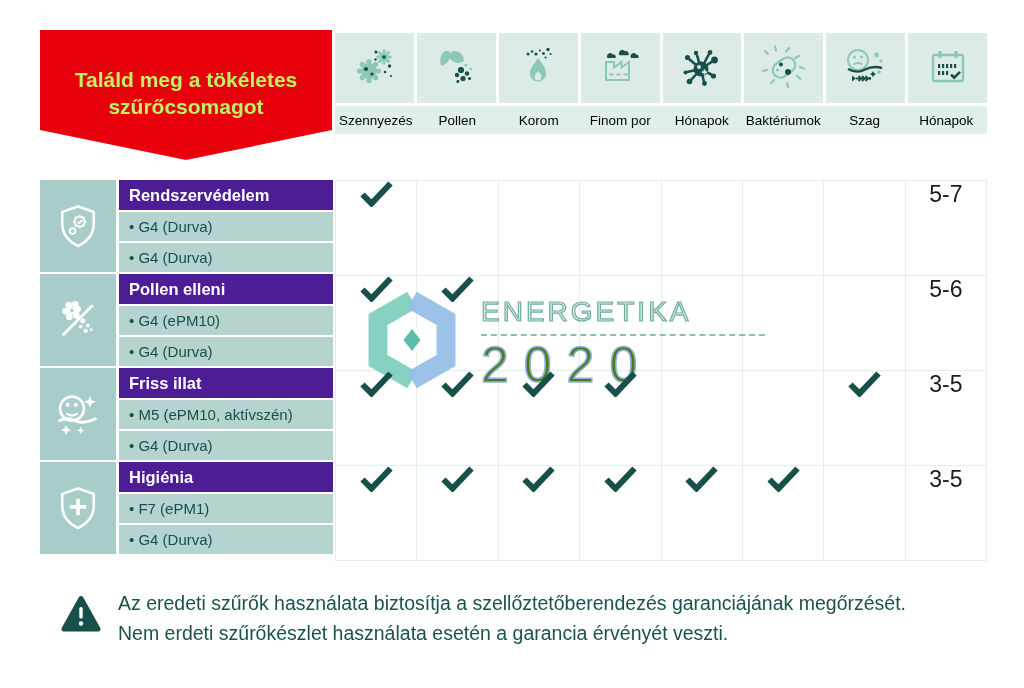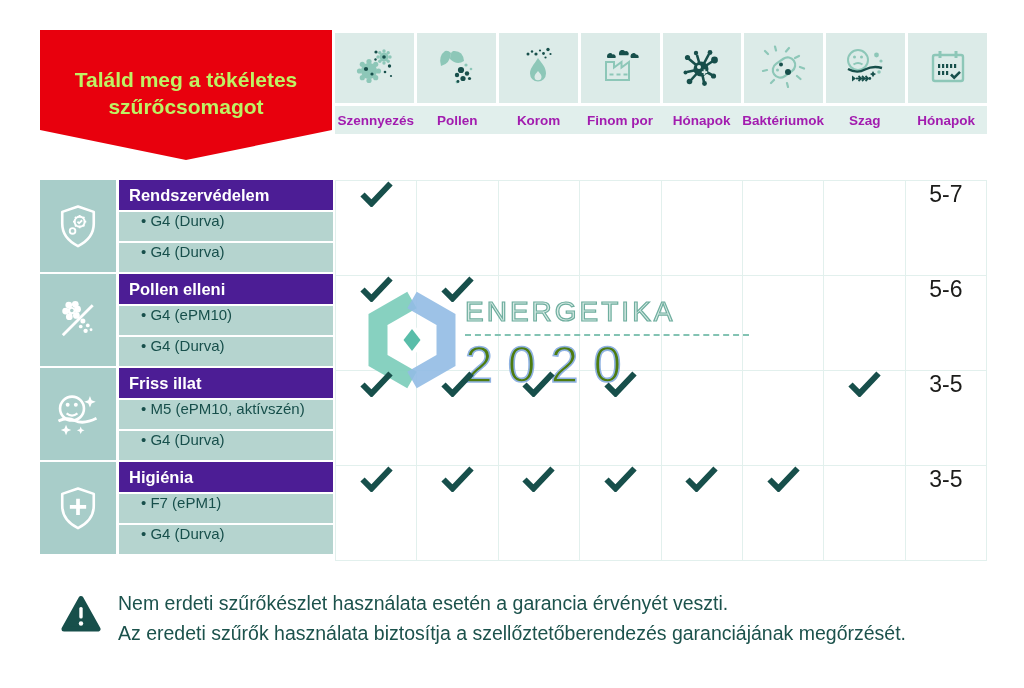--- a/index.html
+++ b/index.html
@@ -10,46 +10,46 @@
   .banner{position:absolute;left:40px;top:30px;width:292px;height:130px;background:#e8000d;
           clip-path:polygon(0 0,100% 0,100% 77%,50% 100%,0 77%);
           display:flex;align-items:flex-start;justify-content:center;}
   .banner-text{margin-top:36px;text-align:center;color:#bef264;font-weight:bold;font-size:21px;line-height:27px;}
 
   
   .hicons{position:absolute;left:335px;top:33px;width:652px;display:flex;gap:3px;}
   .icon-box{flex:1;height:70px;background:#dcebe8;display:flex;align-items:center;justify-content:center;}
   .hlabels{position:absolute;left:335px;top:106px;width:652px;height:28px;background:#e1efec;display:flex;}
   .hlabel{flex:1;display:flex;align-items:center;justify-content:center;
-          font-size:13.5px;font-weight:bold;color:#a21caf;}
+          font-size:13.5px;font-weight:normal;color:#000000;}
 
   
   .icon-col{position:absolute;left:40px;top:180px;width:76px;}
   .icol-cell{height:92px;margin-bottom:2px;background:#a8cdc9;display:flex;align-items:center;justify-content:center;}
 
   
   .label-col{position:absolute;left:119px;top:180px;width:214px;}
   .lgroup{margin-bottom:2px;}
   .ltitle{height:30px;background:#4c1d95;color:#fff;font-weight:bold;font-size:16.5px;
           display:flex;align-items:center;padding-left:10px;box-sizing:border-box;}
   .lsub{height:29px;margin-top:2px;background:#b5d4cf;color:#174f4b;font-size:15px;
-        display:flex;padding-left:22px;box-sizing:border-box;}
+        display:flex;align-items:center;padding-left:10px;box-sizing:border-box;}
   .lsub::before{content:"•\00a0";font-size:15px;}
 
   
   .grid{position:absolute;left:335px;top:180px;width:652px;border:1px solid #e2f0ed;box-sizing:border-box;}
   .grid-row{display:flex;height:94px;border-bottom:1px solid #e2f0ed;}
   .grid-row:last-child{border-bottom:none;}
   .gcell{flex:1;border-right:1px solid #e2f0ed;display:flex;align-items:flex-start;justify-content:center;background:transparent;}
   .gcell:last-child{border-right:none;}
   .gcell svg{position:relative;z-index:3;}
   .months{font-size:23px;color:#1c1c1a;font-family:"Liberation Sans","DejaVu Sans",sans-serif;}
 
   
-  .watermark{position:absolute;left:364px;top:288px;display:flex;align-items:flex-start;gap:5px;
+  .watermark{position:absolute;left:364px;top:288px;display:flex;align-items:flex-start;gap:21px;
              z-index:2;pointer-events:none;}
   .wm-text{display:flex;flex-direction:column;margin-top:8px;}
   .wm-name{font-size:28px;letter-spacing:3px;color:#d8ebe5;-webkit-text-stroke:1.2px #6fae9f;white-space:nowrap;}
   .wm-dash{width:284px;border-top:2px dashed #83c3b3;margin:6px 0 2px 0;}
   .wm-year{font-size:50px;letter-spacing:15px;color:#4d7c0f;-webkit-text-stroke:1.6px #8fb2e2;line-height:54px;white-space:nowrap;}
 
   
   .warning-icon{position:absolute;left:60px;top:594px;}
   .warning-text{position:absolute;left:118px;top:588px;width:870px;font-size:19.5px;line-height:30px;color:#1c524c;}
 </style>
@@ -450,17 +450,17 @@
   </div>
 
   <div class="warning-icon">
     <svg width="42" height="40" viewBox="0 0 42 40">
       <path d="M21 4.5 L38 35 H4 Z" fill="#174f4b" stroke="#174f4b" stroke-width="5" stroke-linejoin="round"></path>
       <rect x="19.3" y="13" width="3.4" height="11.5" rx="1.5" fill="#fff"></rect>
       <circle cx="21" cy="29.5" r="2.2" fill="#fff"></circle>
     </svg>
   </div>
   <div class="warning-text">
+    <div>Az eredeti szűrők használata biztosítja a szellőztetőberendezés garanciájának megőrzését.</div>
     <div>Nem erdeti szűrőkészlet használata esetén a garancia érvényét veszti.</div>
-    <div>Az eredeti szűrők használata biztosítja a szellőztetőberendezés garanciájának megőrzését.</div>
   </div>
 
 </div>
 
 </body></html>

